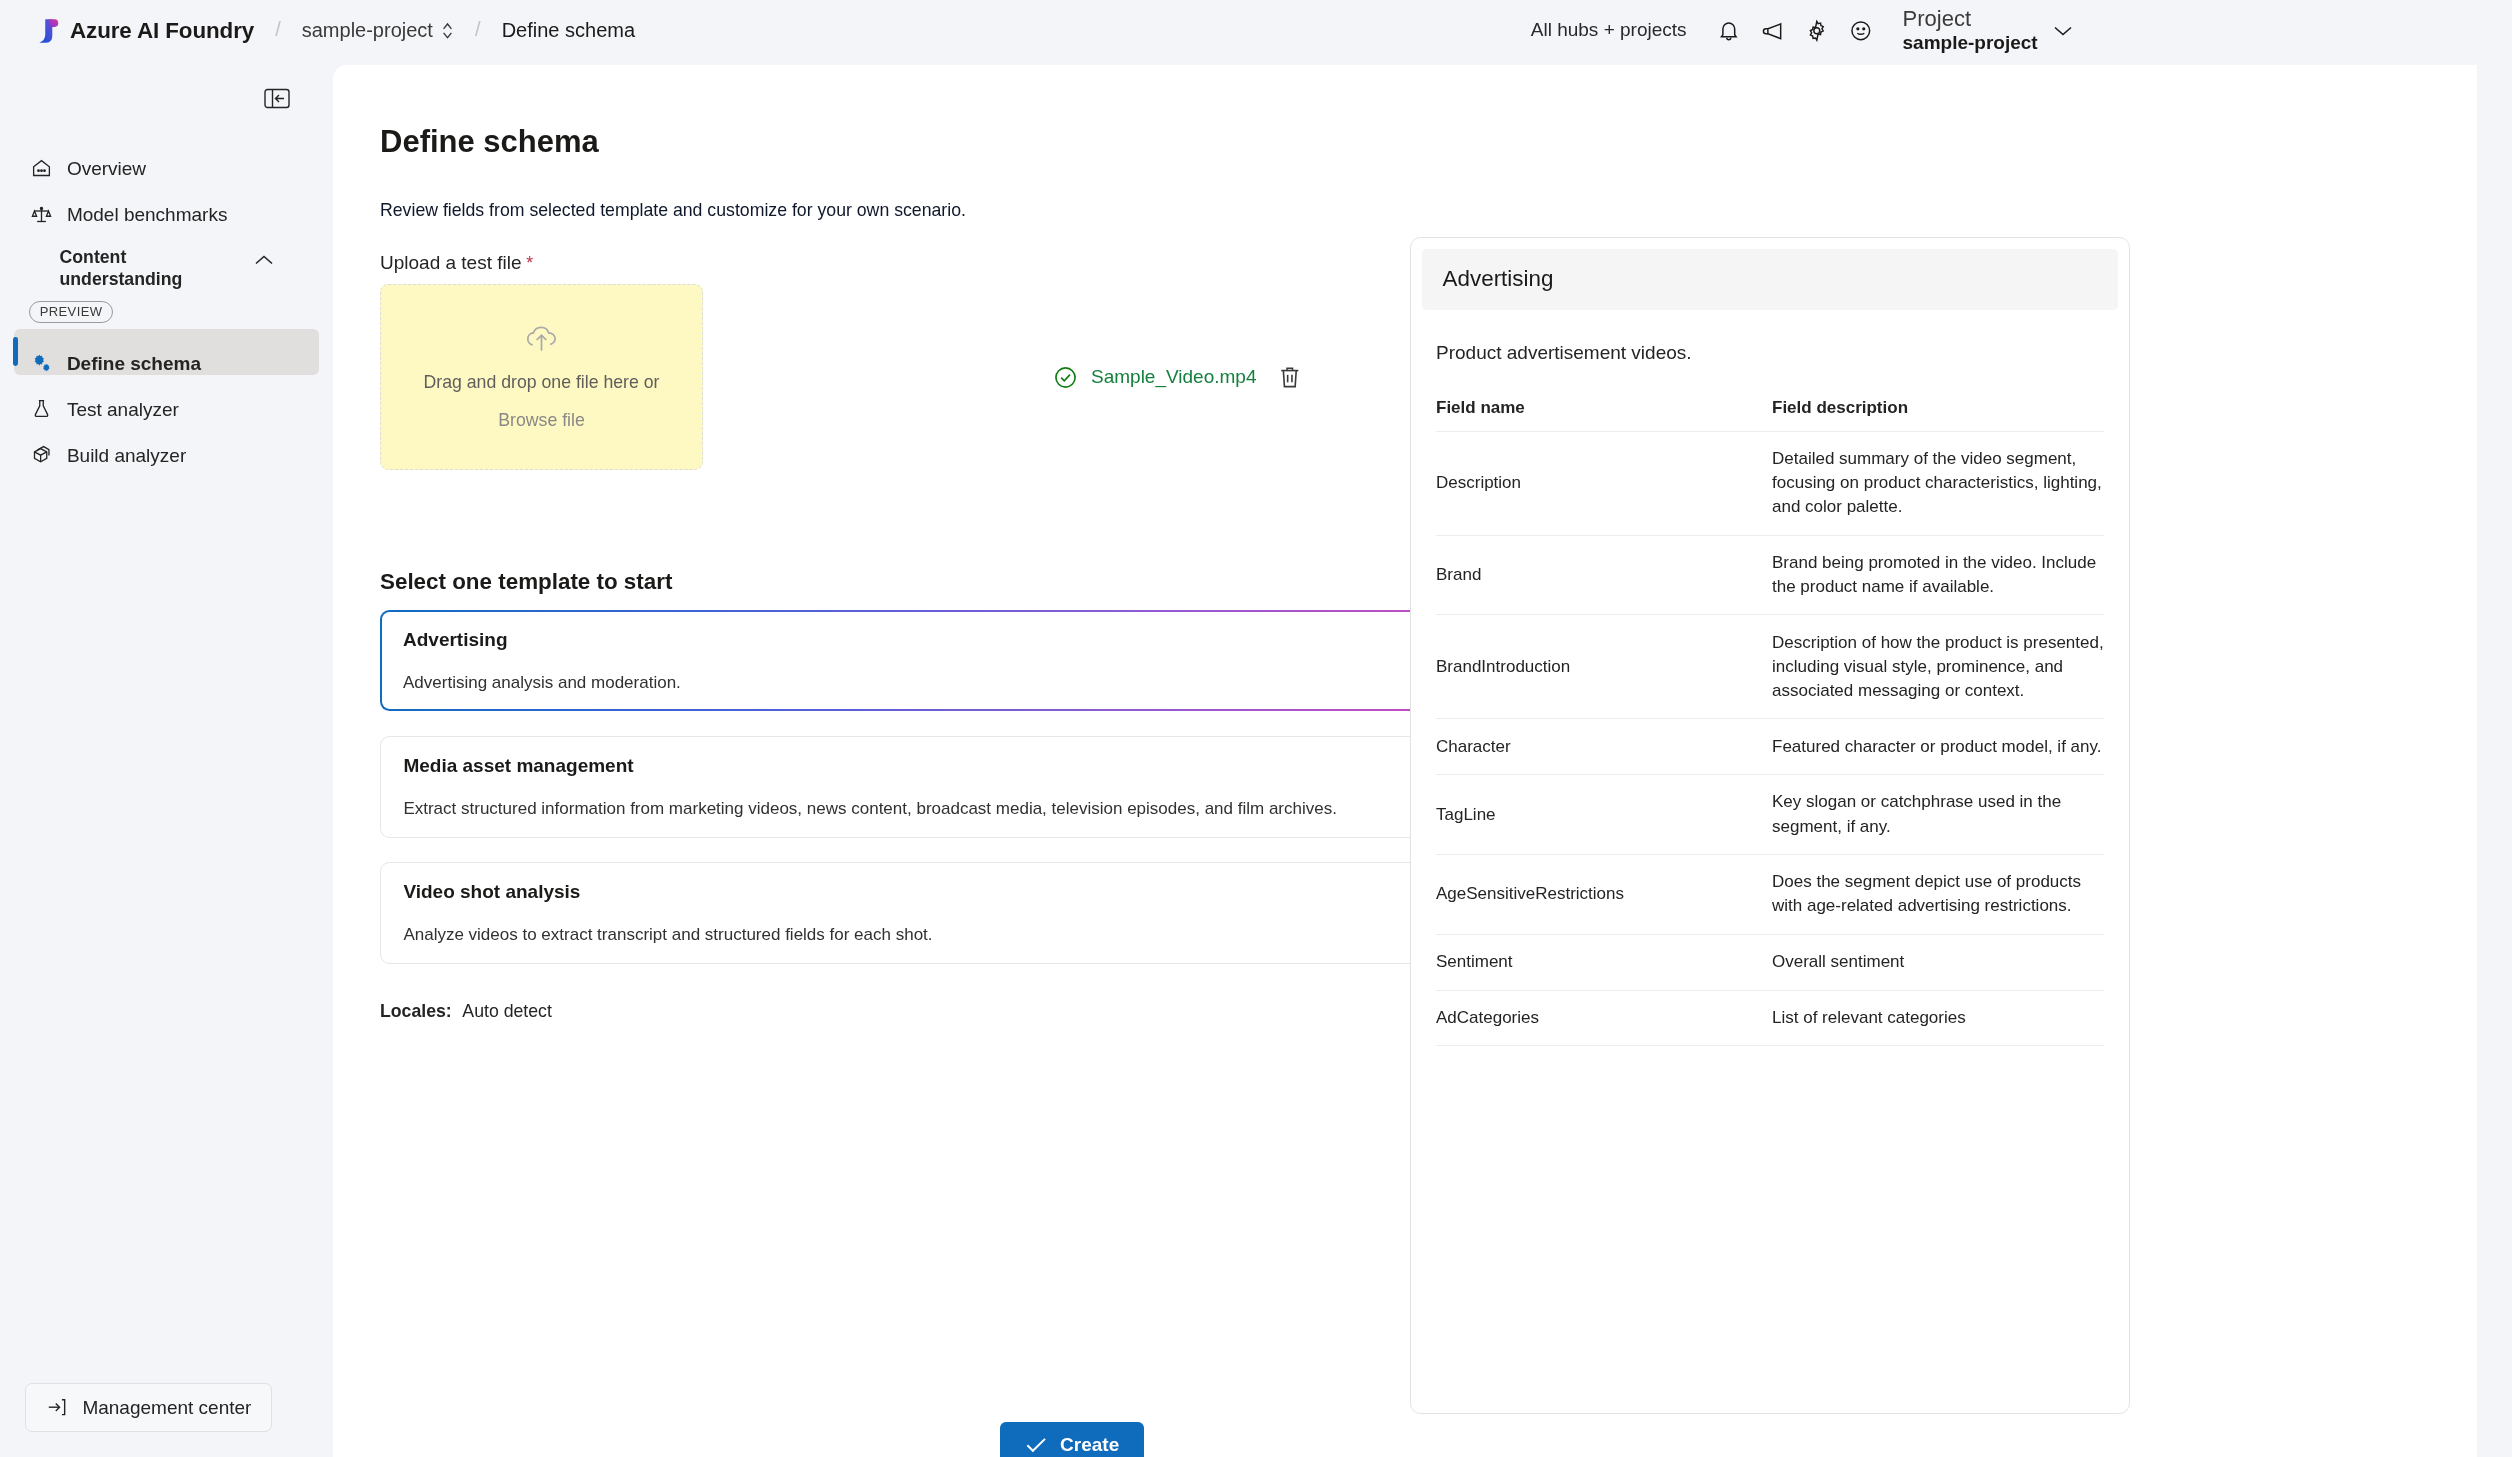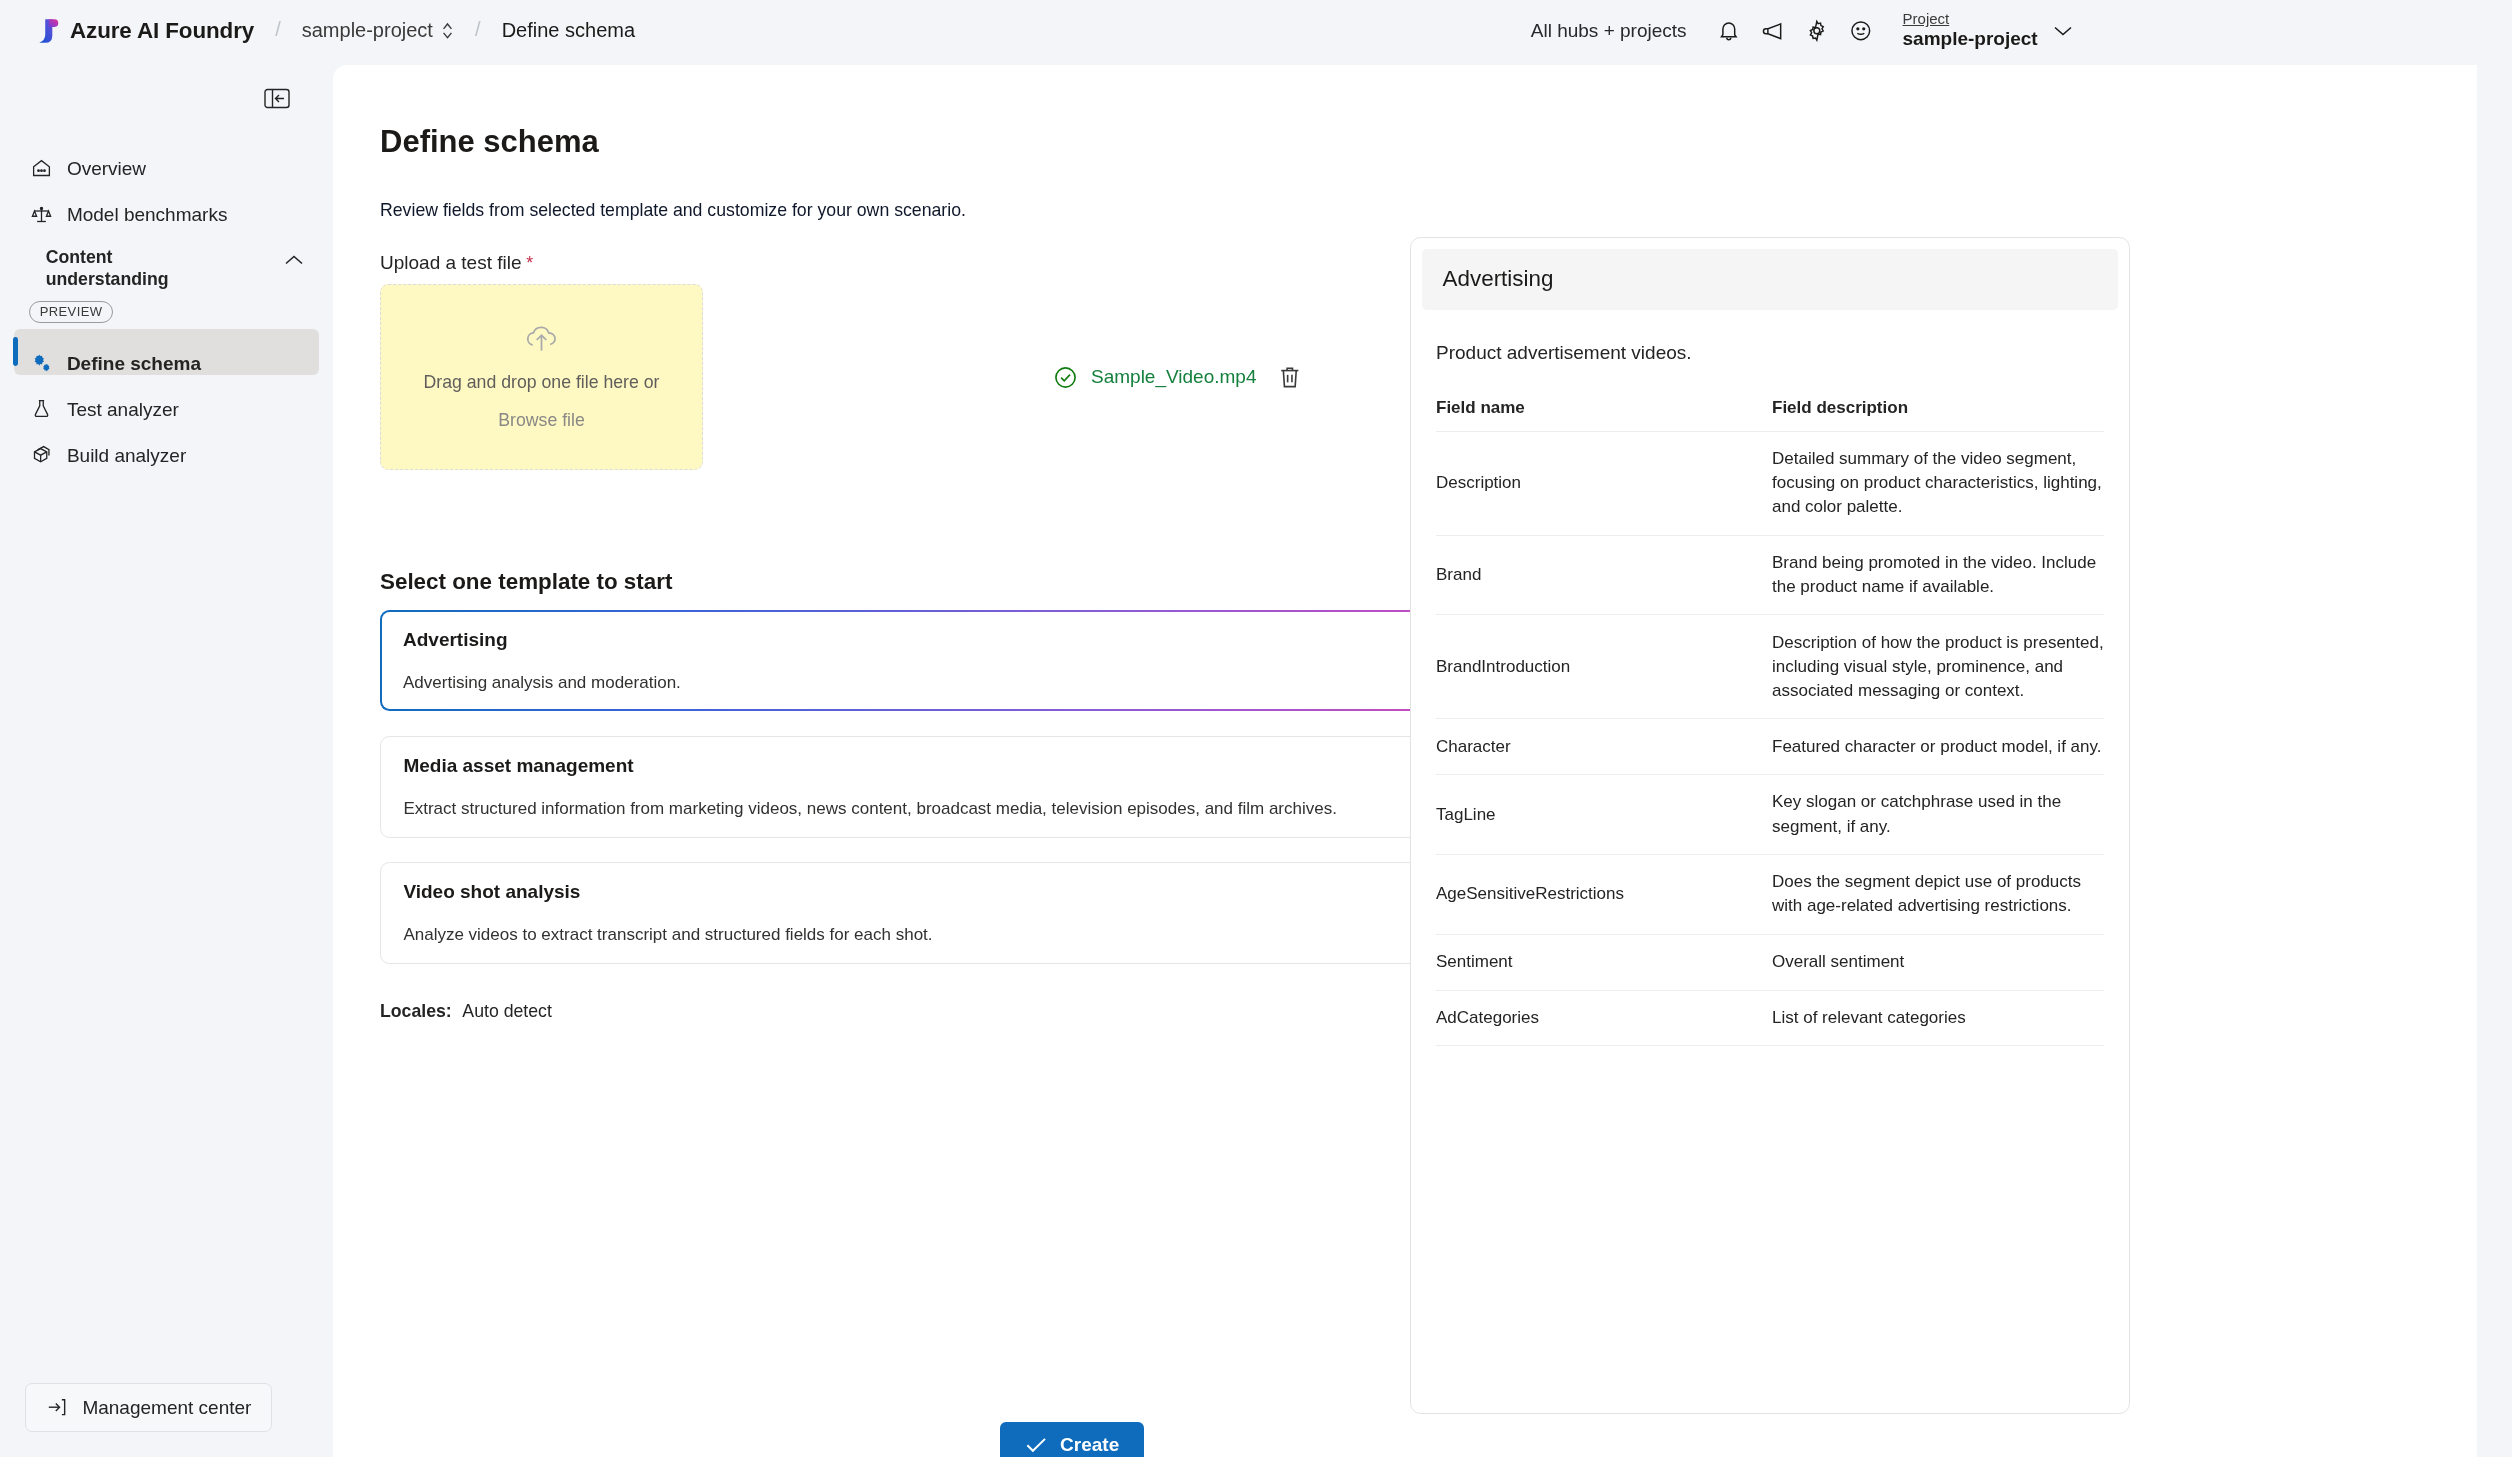--- a/index.html
+++ b/index.html
@@ -41,21 +41,21 @@
   .hubs-link { font-size: 19px; color: #29282c; margin-right: 20px; }
   .icon-btn {
     width: 44px; height: 44px; display: flex; align-items: center; justify-content: center;
     border-radius: 4.7px;
   }
   .icon-btn svg { display: block; }
   .proj-block {
     margin-left: 20px; display: flex; align-items: center; gap: 15.3px;
   }
   .proj-text { display: flex; flex-direction: column; line-height: 1.18; }
-  .proj-label { font-size: 15px; color: #3b3a39; text-decoration: underline; }
+  .proj-label { font-size: 22px; color: #3b3a39; }
   .proj-value { font-size: 19px; color: #1b1a19; font-weight: 700; }
   .chev { width: 20px; height: 13px; display: block; }
 
   
   .leftnav {
     position: absolute; top: 61px; left: 0; width: 333px; height: 1396px;
     background: #f3f5f8;
   }
   .collapse-row { display: flex; justify-content: flex-end; padding: 22.4px 39px 0 0; }
   .collapse-btn { width: 35px; height: 31px; display: flex; align-items: center; justify-content: center; }
@@ -65,23 +65,22 @@
     height: 46px; padding: 0 15.3px; border-radius: 5.9px;
     font-size: 19px; color: #242424; position: relative;
   }
   .nav-item .ico { width: 23.6px; height: 23.6px; display: flex; align-items: center; justify-content: center; flex: 0 0 23.6px; }
   .nav-item.active { background: #e1dfdd; font-weight: 700; }
   .nav-item.active::before {
     content: ""; position: absolute; left: -1.2px; top: 8.2px;
     width: 4.7px; height: 29.4px; border-radius: 2.4px; background: #0f6cbd;
   }
   .nav-group-head {
-    display: flex; align-items: flex-start; justify-content: flex-end;
+    display: flex; align-items: flex-start; justify-content: center;
     padding: 21px 15.3px 4.7px 15.3px;
-    gap: 44px;
   }
   .nav-group-title { font-size: 17.7px; color: #242424; font-weight: 700; line-height: 1.22; max-width: 194px; }
   .preview-pill {
     display: inline-block; margin: 5.9px 0 0 15.3px;
     border: 1.2px solid #9a9a9a; border-radius: 588px;
     padding: 1.8px 9.4px 2.9px; font-size: 13px; color: #3b3a39; letter-spacing: 0.4px;
   }
   .nav-group-items { padding-top: 5.9px; }
   .mgmt-wrap { position: absolute; bottom: 25px; left: 25px; }
   .mgmt-btn {

